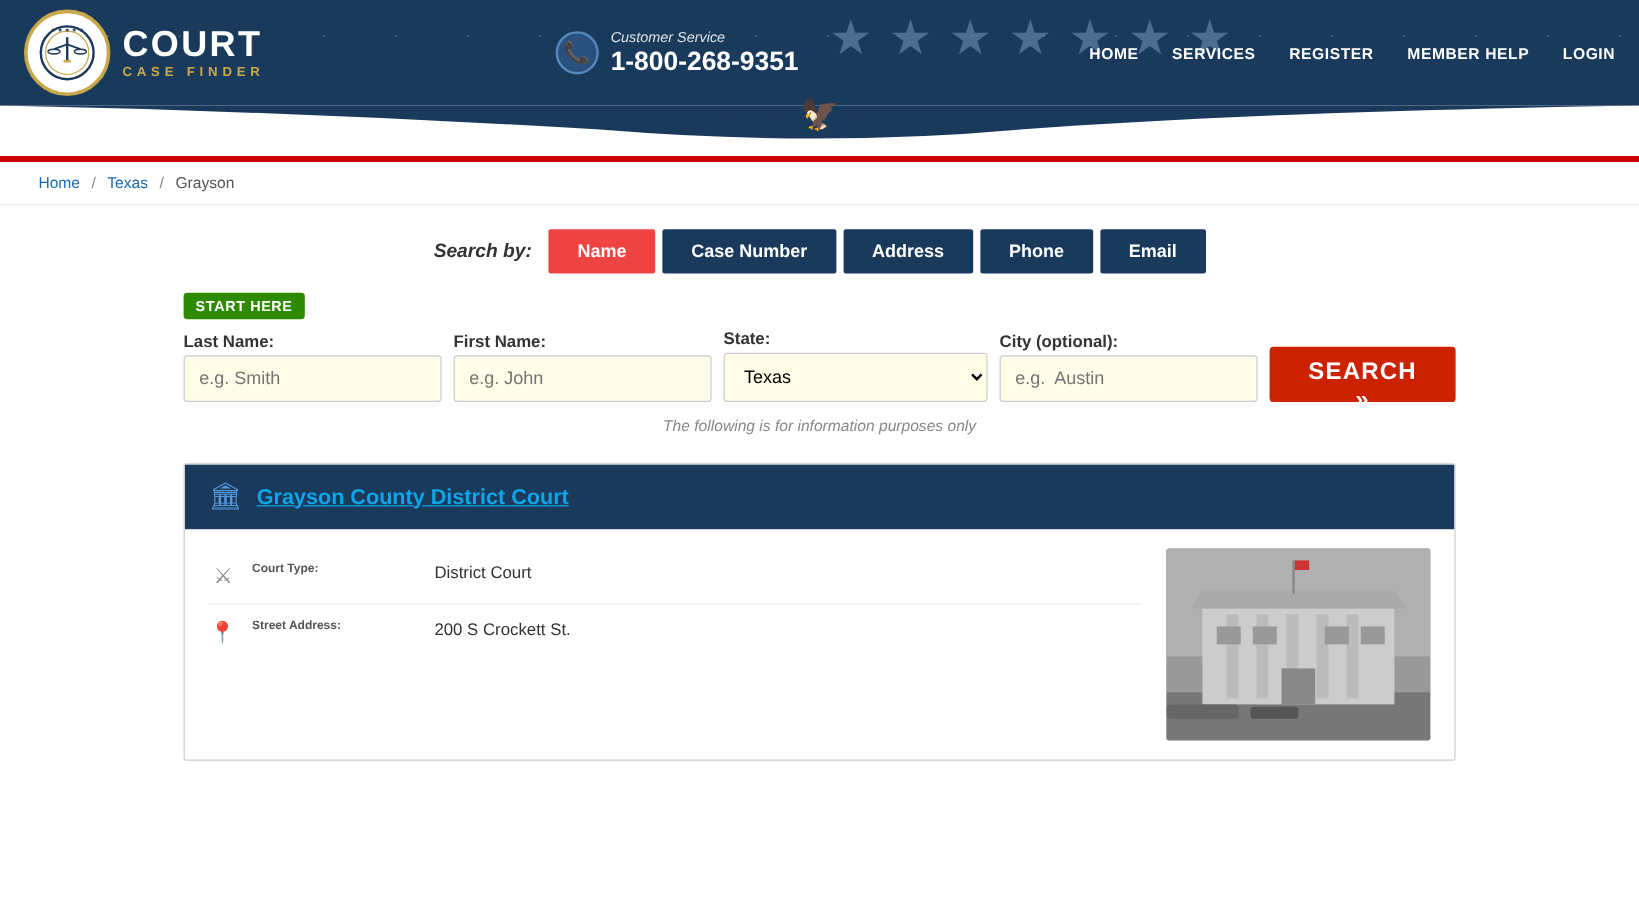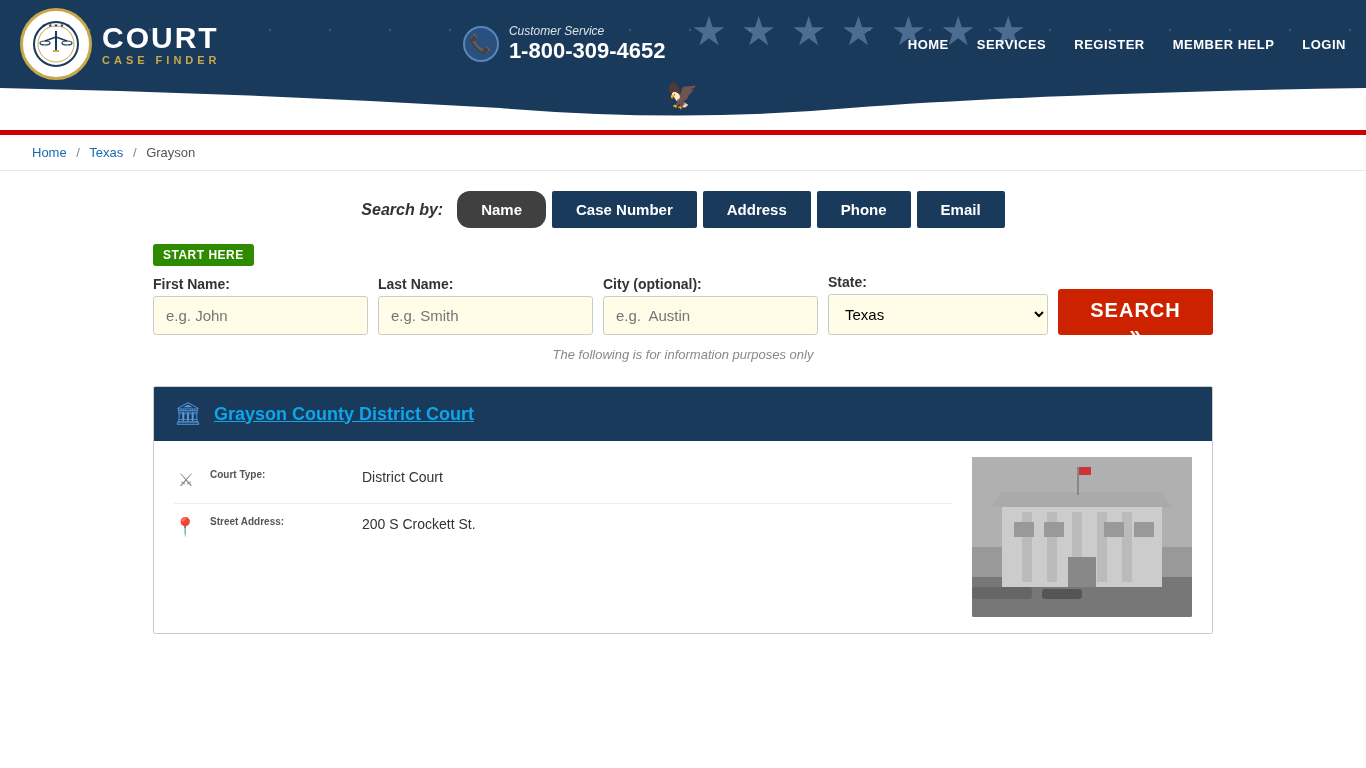--- a/index.html
+++ b/index.html
@@ -162,21 +162,21 @@
       margin-right: 8px;
     }
     .tab-btn {
       padding: 10px 24px;
       font-size: 15px;
       font-weight: bold;
       border: none;
       cursor: pointer;
       border-radius: 2px;
     }
-    .tab-btn.active { background: #404040; color: #fff; border-radius: 13px; }
+    .tab-btn.active { background: #ef4444; color: #fff; }
     .tab-btn.inactive { background: #1a3a5c; color: #fff; }
 
     
     .start-here-badge {
       display: inline-block;
       background: #2e8b00;
       color: #fff;
       font-size: 12px;
       font-weight: bold;
       padding: 4px 10px;
@@ -346,21 +346,21 @@
     <div class="logo-text">
       <span class="court-word">COURT</span>
       <span class="case-finder">CASE FINDER</span>
     </div>
   </div>
 
   <div class="phone-area">
     <div class="phone-icon-circle">📞</div>
     <div>
       <div class="cs-label">Customer Service</div>
-      <div class="cs-number">1-800-309-4652</div>
+      <div class="cs-number">1-800-268-9351</div>
     </div>
   </div>
 
   <nav class="nav-area">
     <a href="#">HOME</a>
     <a href="#">SERVICES</a>
     <a href="#">REGISTER</a>
     <a href="#">MEMBER HELP</a>
     <a href="#">LOGIN</a>
   </nav>
@@ -394,50 +394,50 @@
     <button class="tab-btn active">Name</button>
     <button class="tab-btn inactive">Case Number</button>
     <button class="tab-btn inactive">Address</button>
     <button class="tab-btn inactive">Phone</button>
     <button class="tab-btn inactive">Email</button>
   </div>
 
   <div>
     <span class="start-here-badge">START HERE</span>
     <div class="search-form-row">
+      <div class="form-group last-name">
+        <label>Last Name:</label>
+        <input type="text" placeholder="e.g. Smith" style="">
+      </div>
       <div class="form-group first-name">
         <label>First Name:</label>
         <input type="text" placeholder="e.g. John" style="">
-      </div>
-      <div class="form-group last-name">
-        <label>Last Name:</label>
-        <input type="text" placeholder="e.g. Smith" style="">
-      </div>
-      <div class="form-group city">
-        <label>City (optional):</label>
-        <input type="text" placeholder="e.g.  Austin" style="">
       </div>
       <div class="form-group state">
         <label>State:</label>
         <select>
           <option>Texas</option>
           <option>Alabama</option>
           <option>Alaska</option>
           <option>Arizona</option>
           <option>Arkansas</option>
           <option>California</option>
           <option>Colorado</option>
           <option>Connecticut</option>
           <option>Florida</option>
           <option>Georgia</option>
           <option>Illinois</option>
           <option>New York</option>
           <option>Washington</option>
         </select>
       </div>
+      <div class="form-group city">
+        <label>City (optional):</label>
+        <input type="text" placeholder="e.g.  Austin" style="">
+      </div>
       <button class="search-btn">SEARCH »</button>
     </div>
   </div>
 
   <p class="info-note">The following is for information purposes only</p>
 
 
   <div class="courthouse-card">
     <div class="courthouse-header">
       <span class="courthouse-icon">🏛</span>

